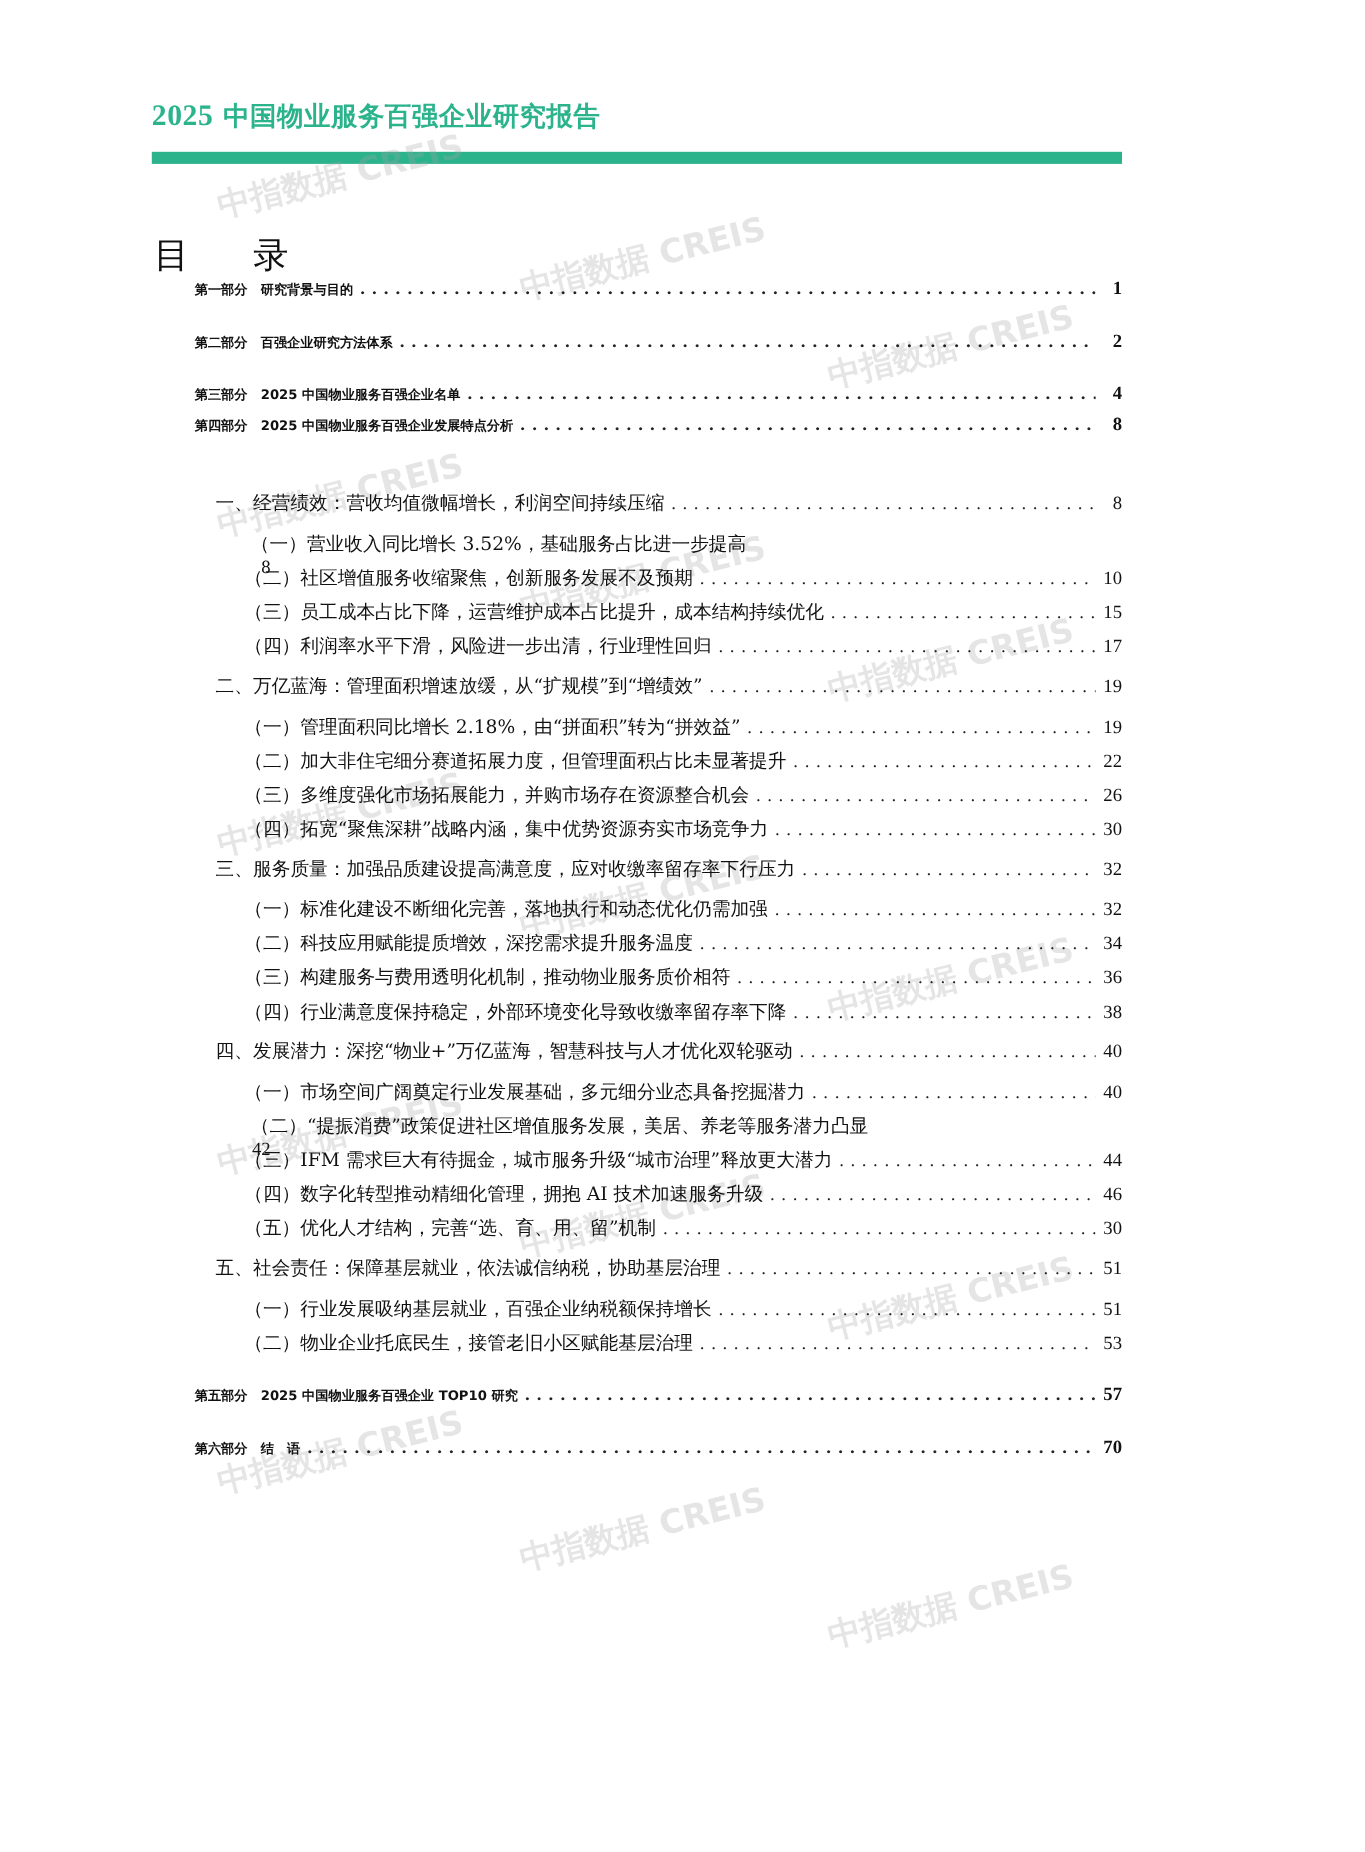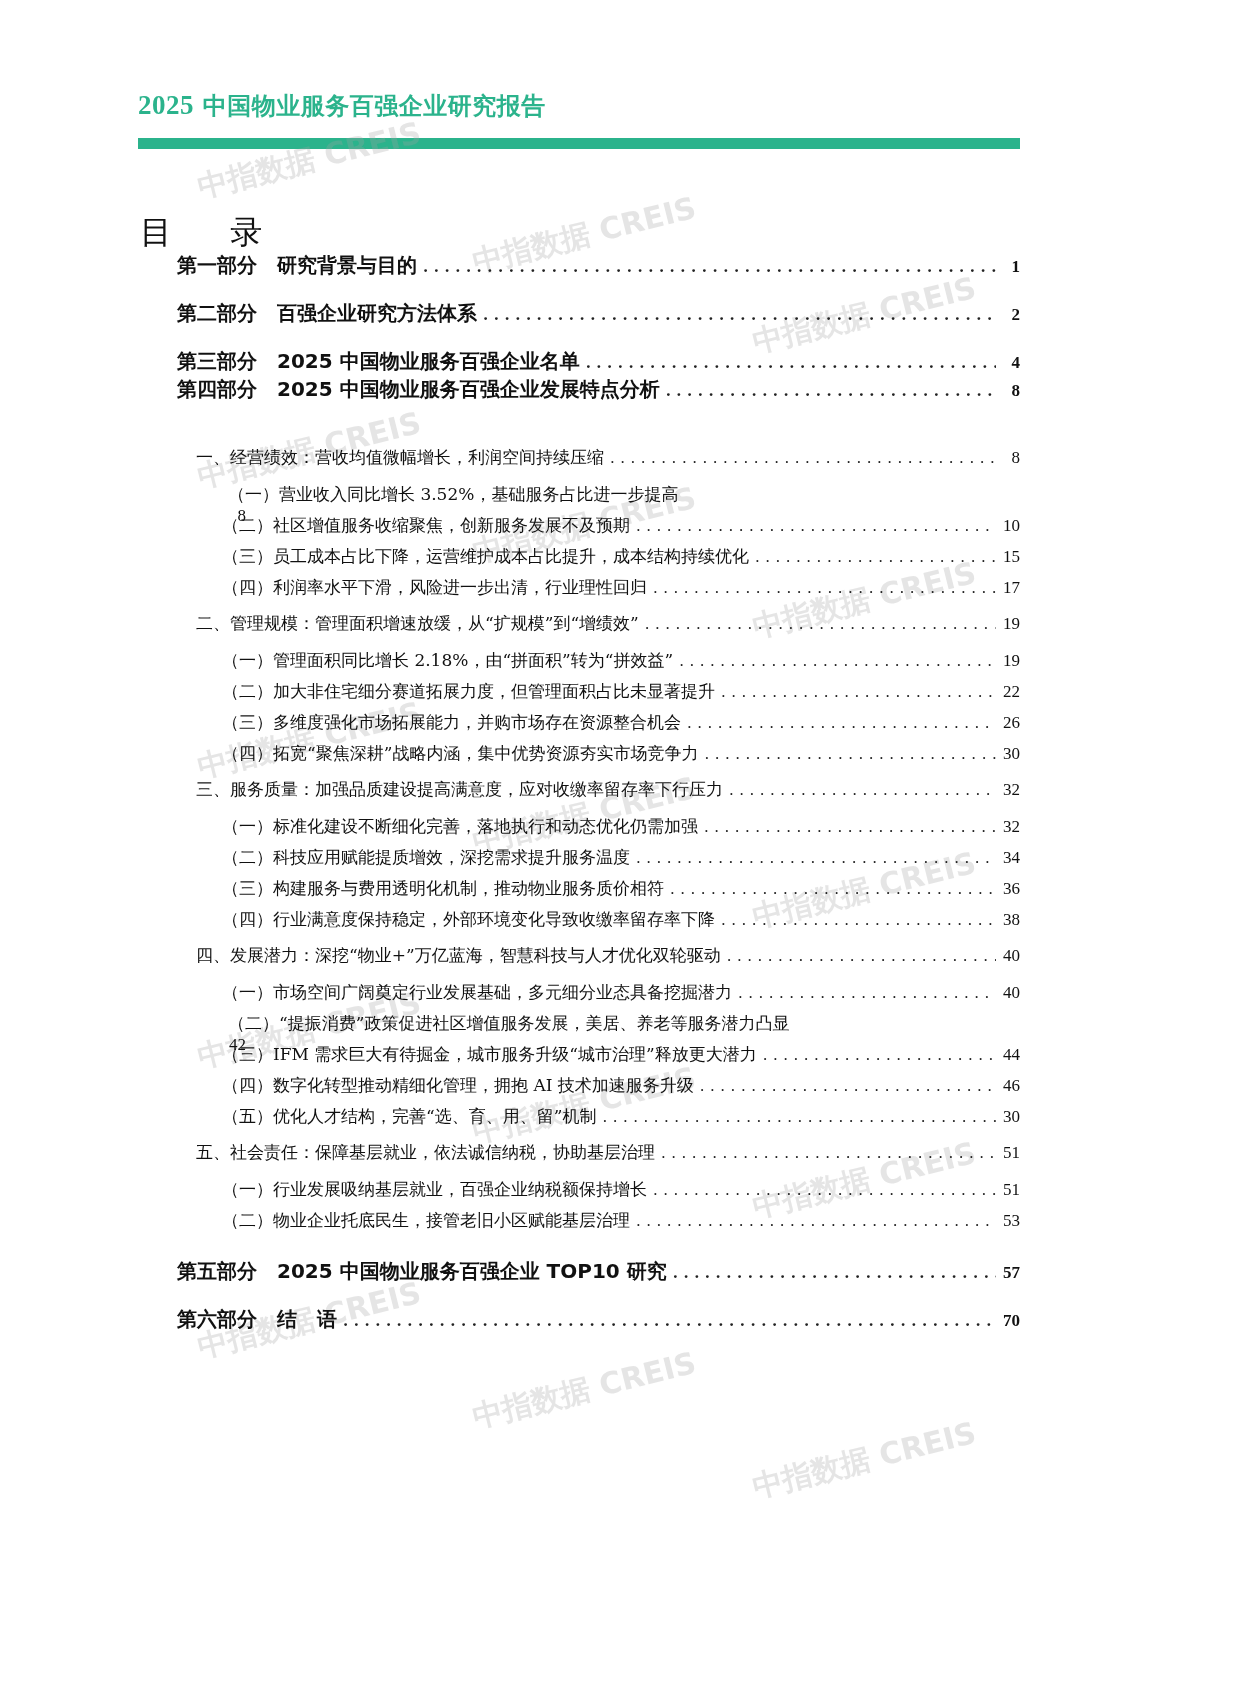--- a/index.html
+++ b/index.html
@@ -10,21 +10,21 @@
   .header-title .year { font-family: "Liberation Serif", "DejaVu Serif", serif; font-size: 27px; }
   .header-rule { position: absolute; left: 138px; top: 138px; width: 882px; height: 11px; background: #2bb38c; }
   .toc-title { position: absolute; left: 140px; top: 190px; font-size: 32px; letter-spacing: 24px;
                font-family: "DejaVu Sans", "Liberation Sans", sans-serif; font-weight: normal; }
   .toc { position: absolute; left: 0; top: 0; width: 1241px; }
   .toc-row { position: absolute; right: 221px; display: flex; align-items: baseline; height: 24px; }
   .toc-row.level-1 { left: 177px; font-size: 17px; font-weight: bold; }
   .toc-row.level-2 { left: 196px; font-size: 17px; }
   .toc-row.level-3 { left: 222px; font-size: 17px; }
   .toc-row .label { white-space: nowrap; }
-  .toc-row.level-1 .label { font-family: "DejaVu Sans", "Liberation Sans", sans-serif; font-weight: bold; font-size: 20px; }
+  .toc-row.level-1 .label { font-family: "DejaVu Sans", "Liberation Sans", sans-serif; font-weight: bold; font-size: 12px; }
   .toc-row .leader { flex: 1; overflow: hidden; white-space: nowrap; margin: 0 6px; letter-spacing: 5.5px;
                      font-size: 15px; color: #222; }
   .toc-row .leader::after { content: "........................................................................................................................................................................................................"; }
   .toc-row .page { min-width: 18px; text-align: right; font-family: "Liberation Serif", "DejaVu Serif", serif; font-size: 17px; }
   .toc-row.level-1 .page { font-weight: bold; }
   .watermark { position: absolute; color: rgba(160,160,160,0.28); font-family: "DejaVu Sans", "Liberation Sans", sans-serif;
                font-weight: bold; font-size: 30px; transform: rotate(-14deg); white-space: nowrap; pointer-events: none; }
 </style>
 </head>
 <body>
@@ -95,21 +95,21 @@
       <span class="label">（三）员工成本占比下降，运营维护成本占比提升，成本结构持续优化</span>
       <span class="leader"></span>
       <span class="page">15</span>
     </div>
     <div class="toc-row level-3" style="top: 576px;">
       <span class="label">（四）利润率水平下滑，风险进一步出清，行业理性回归</span>
       <span class="leader"></span>
       <span class="page">17</span>
     </div>
     <div class="toc-row level-2" style="top: 612px;">
-      <span class="label">二、管理规模：管理面积增速放缓，从“扩规模”到“增绩效”</span>
+      <span class="label">二、万亿蓝海：管理面积增速放缓，从“扩规模”到“增绩效”</span>
       <span class="leader"></span>
       <span class="page">19</span>
     </div>
     <div class="toc-row level-3" style="top: 649px;">
       <span class="label">（一）管理面积同比增长 2.18%，由“拼面积”转为“拼效益”</span>
       <span class="leader"></span>
       <span class="page">19</span>
     </div>
     <div class="toc-row level-3" style="top: 680px;">
       <span class="label">（二）加大非住宅细分赛道拓展力度，但管理面积占比未显著提升</span>

